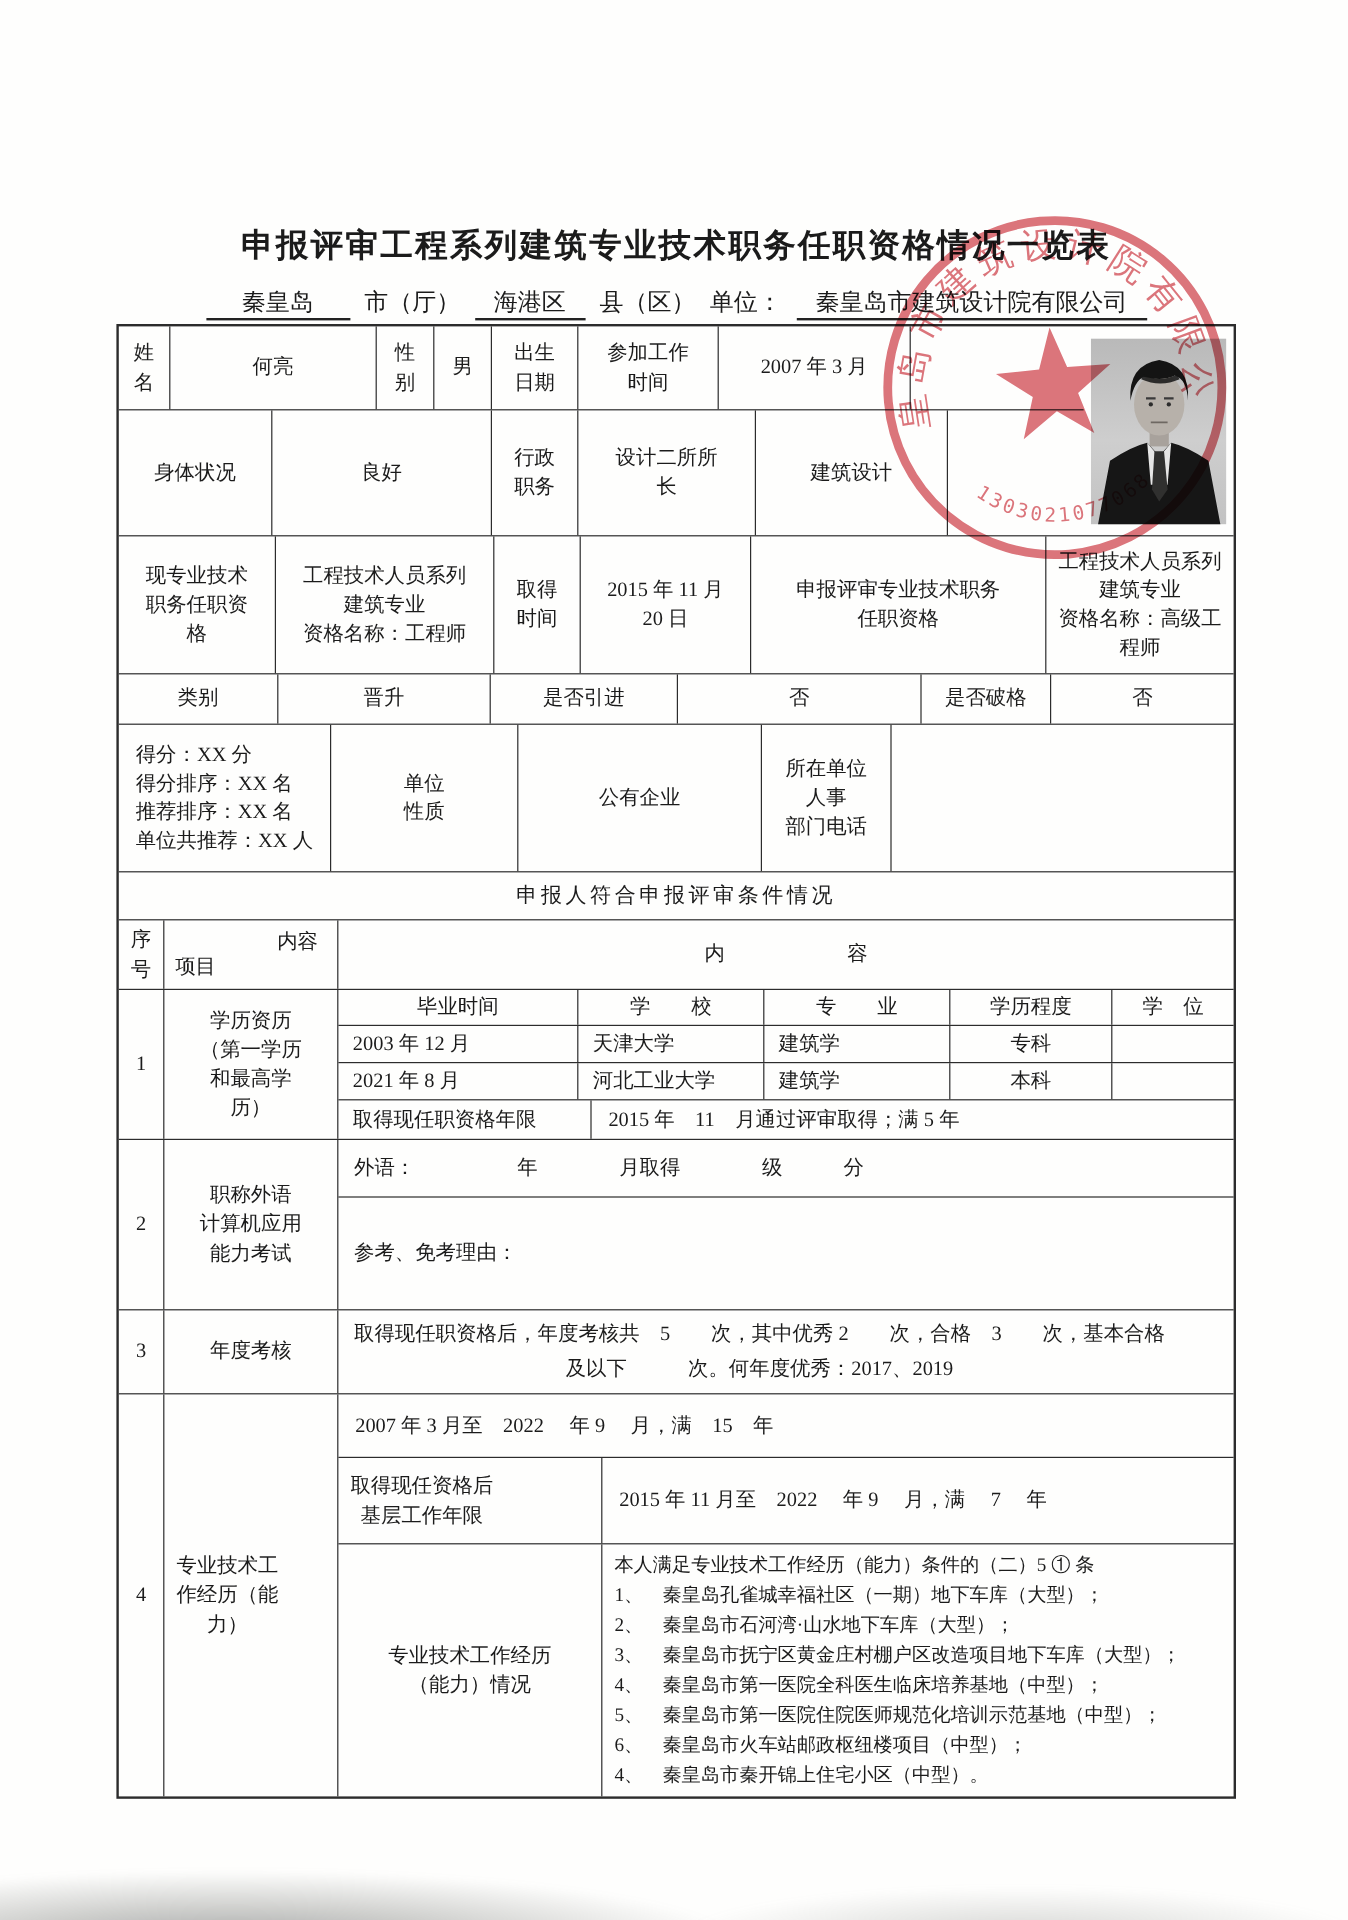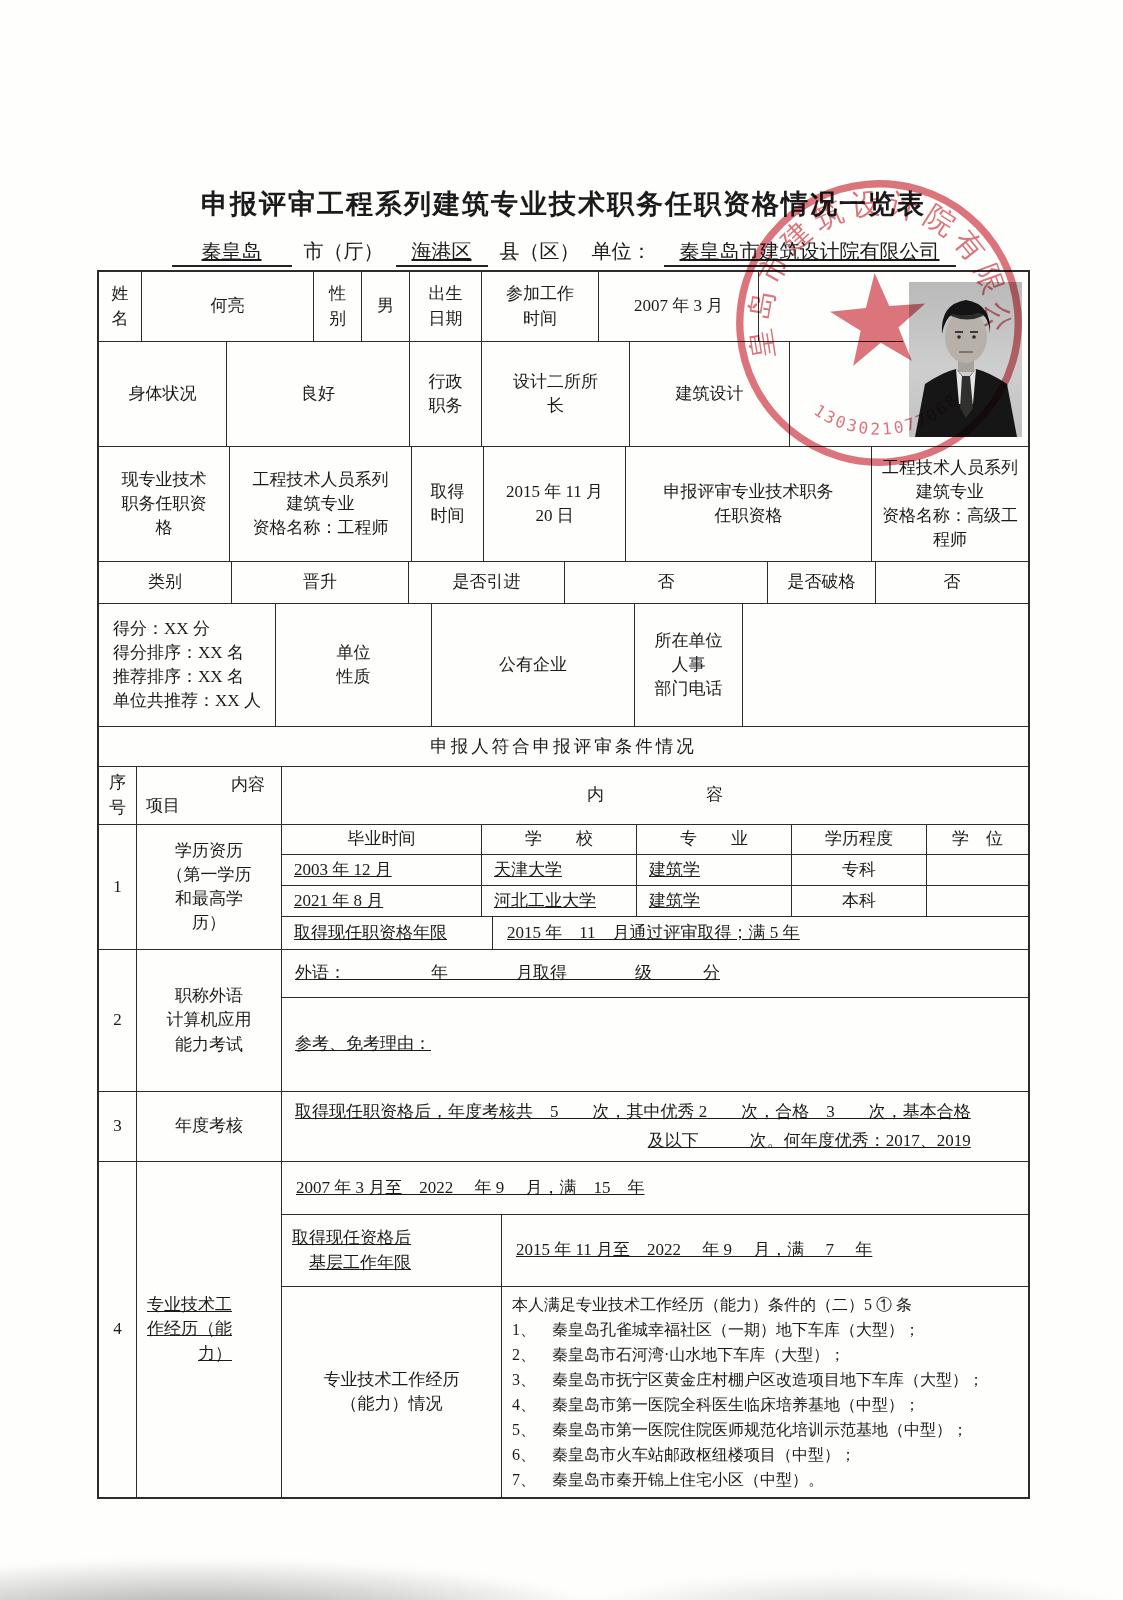--- a/index.html
+++ b/index.html
@@ -11,34 +11,34 @@
   }
   .title {
     position:absolute; top:186px; left:97px; width:933px;
     text-align:center; font-size:27px; font-weight:bold; letter-spacing:2px;
   }
   .subhead {
     position:absolute; top:238px; left:97px; width:933px;
     text-align:center; font-size:20px; white-space:nowrap;
   }
   .subhead span { margin:0 6px; }
-  .subhead .u { border-bottom:2px solid #222; padding:0 16px; display:inline-block;text-decoration:underline; }
+  .subhead .u { border-bottom:2px solid #222; padding:0 16px; display:inline-block; }
   .subhead .uw { padding:0 30px; }
 
   .form {
     position:absolute; top:270px; left:97px; width:933px;
     border:2.5px solid #2c2c2c; font-size:17px; background:transparent;
   }
   .r  { display:flex; align-items:stretch; border-bottom:1.6px solid #2c2c2c; }
   .rx { display:flex; align-items:stretch; }
   .c  { border-right:1.6px solid #2c2c2c; display:flex; align-items:center;
         justify-content:center; text-align:center; padding:2px 5px; line-height:1.42; }
   .end { border-right:none; }
   .pl { white-space:pre-line; }
-  .la { justify-content:flex-start; text-align:right;text-decoration:underline; }
+  .la { justify-content:flex-start; text-align:center; }
   .gcol { display:flex; flex-direction:column; }
   .gcol .rx { flex:1; }
   .photo-cell { flex:1; padding:7px 6px; }
   .banner { letter-spacing:3px; font-size:17.5px; }
 
   .itemhead { position:relative; }
   .itemhead .top { position:absolute; top:6px; right:16px; }
   .itemhead .bot { position:absolute; bottom:6px; left:9px; }
 
   .projects { flex:1; display:flex; flex-direction:column; justify-content:center;
@@ -247,21 +247,21 @@
         <div class="c pl" style="width:220px">专业技术工作经历
 （能力）情况</div>
         <div class="projects end">
           <div>本人满足专业技术工作经历（能力）条件的（二）5 ① 条</div>
           <div>1、　秦皇岛孔雀城幸福社区（一期）地下车库（大型）；</div>
           <div>2、　秦皇岛市石河湾·山水地下车库（大型）；</div>
           <div>3、　秦皇岛市抚宁区黄金庄村棚户区改造项目地下车库（大型）；</div>
           <div>4、　秦皇岛市第一医院全科医生临床培养基地（中型）；</div>
           <div>5、　秦皇岛市第一医院住院医师规范化培训示范基地（中型）；</div>
           <div>6、　秦皇岛市火车站邮政枢纽楼项目（中型）；</div>
-          <div>7、　秦皇岛市秦开锦上住宅小区（中型）。</div>
+          <div>4、　秦皇岛市秦开锦上住宅小区（中型）。</div>
         </div>
       </div>
     </div>
   </div>
 
 </div>
 
 <svg class="stamp" viewBox="0 0 300 300">
   <defs>
     <path id="ringPath" d="M 53,187 A 104,104 0 1 1 247,187"></path>

